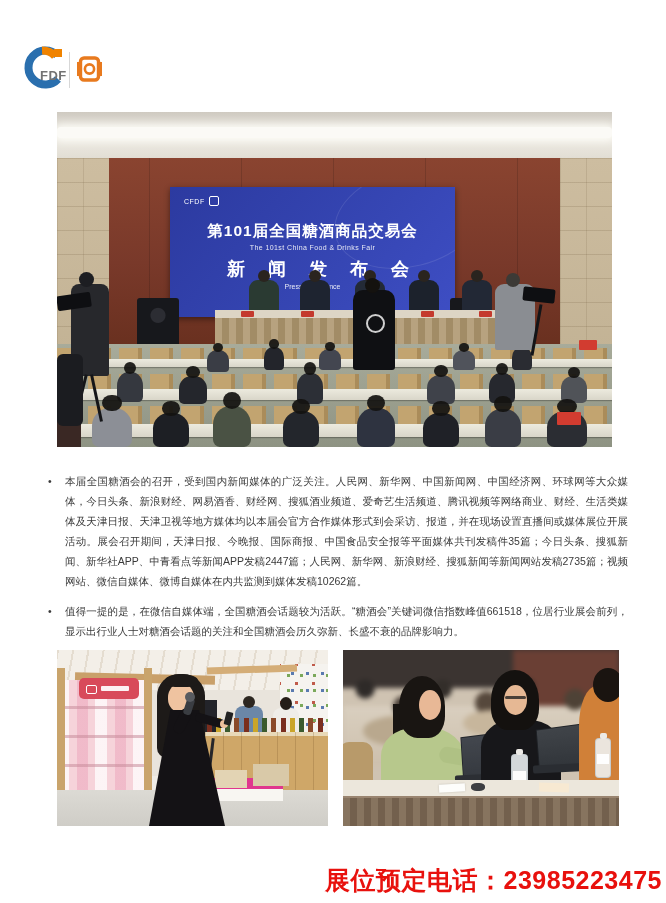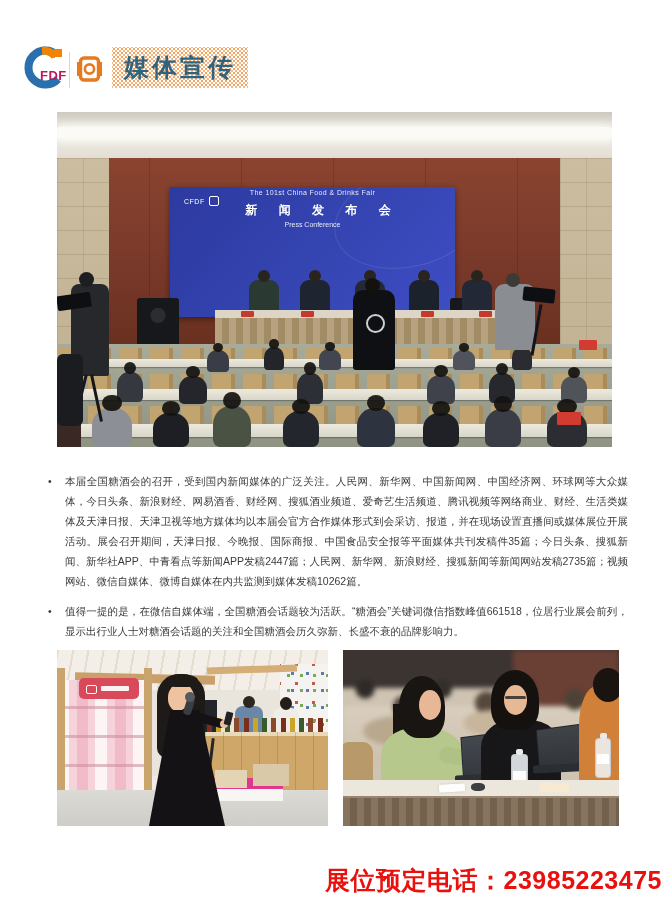--- a/index.html
+++ b/index.html
@@ -2,21 +2,21 @@
 <html><head>
 <meta charset="utf-8">
 <style>
   html,body{margin:0;padding:0;background:#ffffff;}
   #page{position:relative;width:666px;height:903px;background:#ffffff;overflow:hidden;
         font-family:"Liberation Sans","DejaVu Sans",sans-serif;}
   .abs{position:absolute;}
 
   
   #hdr-logo{left:15px;top:44px;width:52px;height:48px;}
-  #hdr-fdf{left:40px;top:68px;font-size:13px;font-weight:bold;color:#be185d;letter-spacing:.5px;}
+  #hdr-fdf{left:40px;top:68px;font-size:13px;font-weight:bold;color:#737373;letter-spacing:.5px;}
   #hdr-sep{left:69px;top:52px;width:1px;height:36px;background:#d7d7d7;}
   #hdr-knot{left:77px;top:53px;width:25px;height:32px;}
   #hdr-titlebox{left:112px;top:47px;width:136px;height:41px;
     background-color:#fffdf8;
     background-image:radial-gradient(circle,#f0a468 1.05px,rgba(240,164,104,0) 1.4px),
                      radial-gradient(circle,#f3b887 .9px,rgba(240,164,104,0) 1.2px);
     background-size:4px 4px,4px 4px;background-position:0 0,2px 2px;
     display:flex;align-items:center;justify-content:center;}
   #hdr-title{font-size:25px;font-weight:bold;color:#31647c;letter-spacing:3px;}
 
@@ -36,21 +36,21 @@
   .mp-pillar.l{left:0;}
   .mp-pillar.r{left:503px;}
   #mp-screen{left:113px;top:75px;width:285px;height:130px;
     background:linear-gradient(130deg,#2c3aa0,#3646b4 60%,#3e4ec4);
     box-shadow:0 2px 6px rgba(0,0,0,.45);color:#fff;text-align:center;overflow:hidden;}
   #mp-screen .swirl{position:absolute;right:-30px;top:-18px;width:150px;height:96px;border:1px solid rgba(255,255,255,.10);border-radius:50%;transform:rotate(-14deg);}
   #mp-screen-logo{position:absolute;left:14px;top:9px;display:flex;align-items:center;gap:4px;font-size:7px;color:#fff;letter-spacing:.5px;}
   #mp-screen-logo .mini-knot{display:inline-block;width:8px;height:8px;border:1.4px solid #fff;border-radius:2px;}
   .scr-t-cn{margin-top:34px;font-size:15.5px;font-weight:bold;letter-spacing:1px;}
   .scr-t-en{margin-top:2px;font-size:7px;color:rgba(255,255,255,.88);letter-spacing:.4px;}
-  .scr-s-cn{margin-top:6px;font-size:12px;font-weight:bold;letter-spacing:9px;padding-left:20px;}
+  .scr-s-cn{margin-top:6px;font-size:18px;font-weight:bold;letter-spacing:9px;padding-left:20px;}
   .scr-s-en{margin-top:2px;font-size:7px;color:rgba(255,255,255,.88);}
   .mp-speaker{top:186px;width:42px;height:58px;background:#17181c;border-radius:3px;
     background-image:radial-gradient(circle at 50% 30%,#2c2d33 7px,#17181c 8px),radial-gradient(circle at 50% 72%,#2c2d33 8px,#17181c 9px);}
   .mp-speaker.l{left:80px;}
   .mp-speaker.r{left:393px;}
   .panelist{top:168px;width:30px;height:38px;border-radius:9px 9px 2px 2px;}
   .panelist:before{content:"";position:absolute;left:9px;top:-10px;width:12px;height:12px;border-radius:50%;background:#2a241f;}
   .mp-table{left:158px;top:198px;width:300px;height:40px;}
   .mp-table-top{left:0;top:0;width:300px;height:8px;background:#ddd5c5;}
   .mp-table-skirt{left:0;top:8px;width:300px;height:32px;
@@ -180,37 +180,35 @@
     <rect x="39" y="5" width="8" height="8" fill="#f08300"></rect>
   </svg>
   <div id="hdr-fdf" class="abs">FDF</div>
   <div id="hdr-sep" class="abs"></div>
   <svg id="hdr-knot" class="abs" viewBox="0 0 25 32">
     <rect x="3.5" y="5" width="18" height="22" rx="3.5" fill="none" stroke="#e87a1e" stroke-width="3.4"></rect>
     <circle cx="12.5" cy="16" r="4.6" fill="none" stroke="#e87a1e" stroke-width="2.6"></circle>
     <rect x="0" y="9" width="3" height="14" fill="#e87a1e"></rect>
     <rect x="22" y="9" width="3" height="14" fill="#e87a1e"></rect>
   </svg>
-  <div id="hdr-titlebox" class="abs">
-    <span id="hdr-title">媒体宣传</span>
-  </div>
 
   <div id="mphoto" class="abs">
     <div class="abs mp-ceiling"></div>
     <div class="abs mp-light"></div>
     <div class="abs mp-wall"></div>
     <div class="abs mp-pillar l"></div>
     <div class="abs mp-pillar r"></div>
 
     <div id="mp-screen" class="abs">
       <div class="swirl"></div>
       <div id="mp-screen-logo">
         <span>CFDF</span>
         <span class="mini-knot"></span>
       </div>
+      <div class="scr-t-cn">第101届全国糖酒商品交易会</div>
       <div class="scr-t-en">The 101st China Food &amp; Drinks Fair</div>
       <div class="scr-s-cn">新 闻 发 布 会</div>
       <div class="scr-s-en">Press Conference</div>
     </div>
 
     <div class="abs mp-speaker l"></div>
     <div class="abs mp-speaker r"></div>
 
     <div class="abs panelist" style="left:192px;background:#2a3a32;"></div>
     <div class="abs panelist" style="left:243px;background:#1e2430;"></div>

